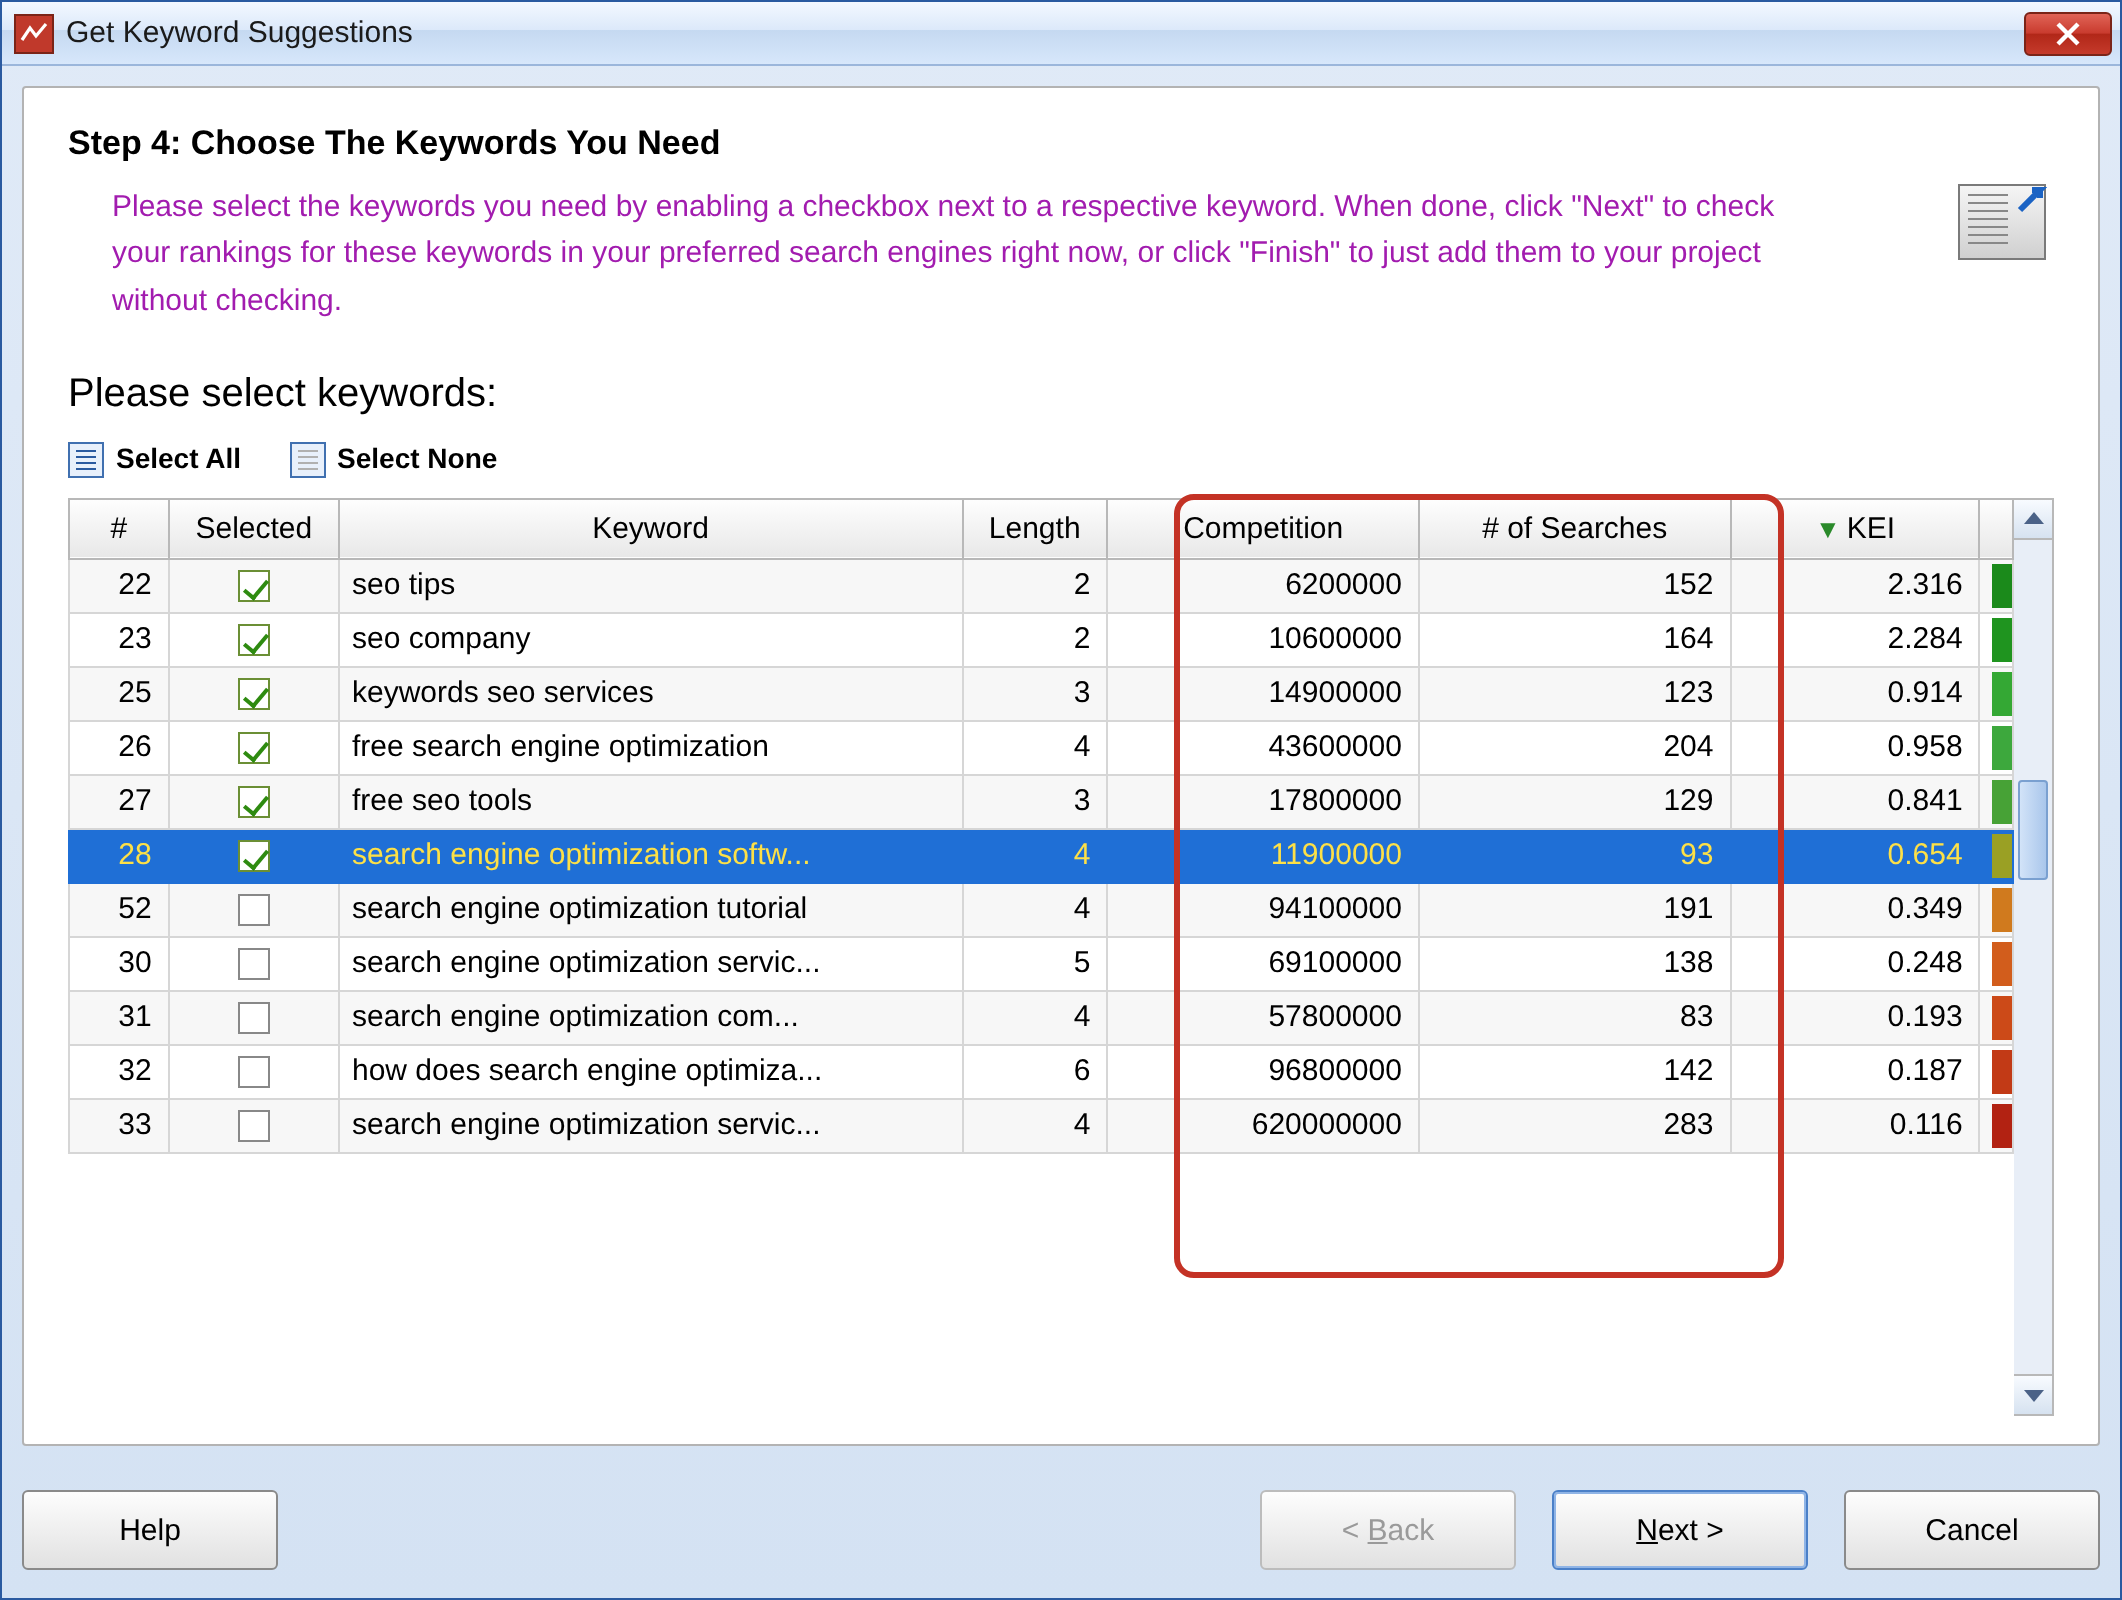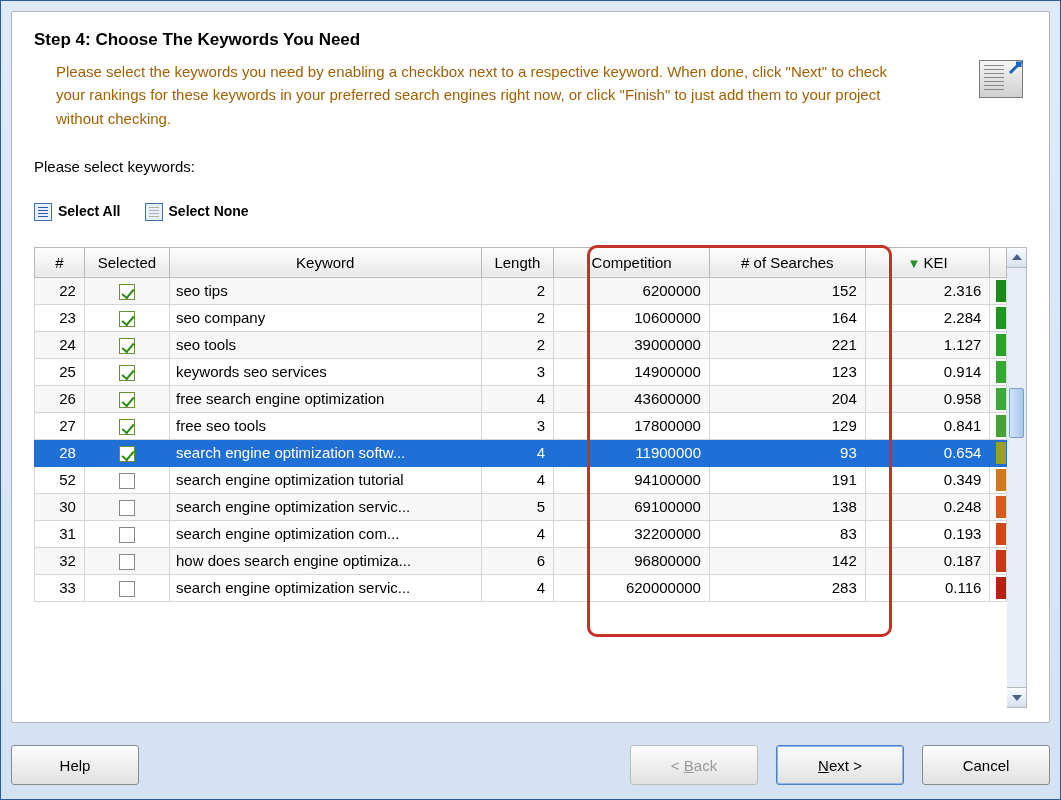--- a/index.html
+++ b/index.html
@@ -3,44 +3,44 @@
 <meta charset="utf-8">
 <style>
   * { box-sizing: border-box; }
   html, body { margin:0; padding:0; font-family: Tahoma, Verdana, Arial, sans-serif; font-size:13px; color:#000; background:#fff; }
   .window { width:1061px; height:800px; border:1px solid #2a5aa0; background:linear-gradient(to bottom,#e0eaf7,#d4e2f3); display:flex; flex-direction:column; }
   .titlebar { height:32px; background:linear-gradient(to bottom,#f3f8ff 0,#dce9fa 45%,#c5d9f1 46%,#d7e7fb 100%); display:flex; align-items:center; padding:0 4px 0 6px; border-bottom:1px solid #9bb6db; }
   .titlebar .app-icon { width:20px; height:20px; background:#c0392b; border:1px solid #7a2418; margin-right:6px; display:flex; align-items:center; justify-content:center; }
   .titlebar .app-icon svg { width:14px; height:14px; }
   .titlebar .title { font-size:15px; color:#1a1a1a; flex:1; }
   .close-btn { width:44px; height:22px; background:linear-gradient(to bottom,#e06457 0,#c93b2e 48%,#b12718 50%,#c53a2b 100%); border:1px solid #7a2418; border-radius:3px; display:flex; align-items:center; justify-content:center; color:#fff; font-weight:bold; font-size:13px; cursor:pointer; }
-  .content { flex:1; margin:10px; background:#fff; border:1px solid #b3b3b3; border-radius:2px; padding:18px 22px 14px 22px; display:flex; flex-direction:column;gap:16px; }
+  .content { flex:1; margin:10px; background:#fff; border:1px solid #b3b3b3; border-radius:2px; padding:18px 22px 14px 22px; display:flex; flex-direction:column; }
   .step-header { display:flex; align-items:flex-start; }
   .step-text { flex:1; }
   .step-title { font-weight:bold; font-size:17px; margin-bottom:10px; }
-  .step-desc { font-size:15px; line-height:1.55; color:#a16207; padding-left:22px; max-width:880px; }
+  .step-desc { font-size:15px; line-height:1.55; color:#a21caf; padding-left:22px; max-width:880px; }
   .side-icon { width:48px; height:48px; margin-left:14px; margin-top:30px; }
   .side-icon .ic-box{ width:44px; height:38px; background:linear-gradient(to bottom,#f5f5f5,#d0d0d0); border:1px solid #7a7a7a; position:relative;}
   .side-icon .ic-lines{position:absolute; left:4px; top:4px; right:18px; bottom:4px; background:repeating-linear-gradient(to bottom,#888 0,#888 1px,transparent 1px,transparent 4px);}
   .side-icon .ic-arrow{position:absolute; right:-4px; top:-4px; width:20px; height:20px;}
   .side-icon .ic-arrow svg{width:20px;height:20px;}
-  .select-label { margin-top:12px; font-size:15px; }
+  .select-label { margin-top:24px; font-size:20px; }
   .select-actions { margin-top:12px; display:flex; gap:24px; align-items:center; }
   .sa-btn { display:flex; align-items:flex-start; gap:6px; cursor:pointer; font-size:14px; font-weight:bold; }
   .sa-btn .sa-ic { width:18px; height:18px; border:1px solid #4070b0; background:#e8f0fb; display:inline-block; position:relative; }
   .sa-btn .sa-ic.all::after{content:"";position:absolute;left:3px;top:3px;right:3px;bottom:3px;background:repeating-linear-gradient(to bottom,#2a5aa0 0,#2a5aa0 1px,transparent 1px,transparent 3px);}
   .sa-btn .sa-ic.none::after{content:"";position:absolute;left:3px;top:3px;right:3px;bottom:3px;background:repeating-linear-gradient(to bottom,#b0b0b0 0,#b0b0b0 1px,transparent 1px,transparent 3px);}
   .table-wrap { margin-top:10px; position:relative; flex:1; min-height:0; display:flex; }
   .highlight-box { position:absolute; border:3px solid #c43225; border-radius:10px; pointer-events:none; top:-2px; height:392px; left:553px; width:305px; z-index:4; }
   table { border-collapse:collapse; width:100%; table-layout:fixed; }
   thead th { background:linear-gradient(to bottom,#fefefe,#e8e8e8); border:1px solid #b8b8b8; font-weight:normal; font-size:15px; padding:4px 6px; text-align:center; height:30px; }
   tbody td { border:1px solid #d6d6d6; font-size:15px; padding:2px 6px; height:27px; white-space:nowrap; overflow:hidden; text-overflow:ellipsis; }
   tbody tr:nth-child(odd){ background:#f7f7f7; }
   tbody tr:nth-child(even){ background:#ffffff; }
-  tbody tr.sel { background:#1f6fd6 !important; color:#ffffff;padding-left:28px; }
+  tbody tr.sel { background:#1f6fd6 !important; color:#fde047;padding-left:28px; }
   tbody tr.sel td{ border-color:#1f6fd6; }
   col.c-idx{width:48px;} col.c-sel{width:82px;} col.c-kw{width:300px;} col.c-len{width:70px;} col.c-comp{width:150px;} col.c-search{width:150px;} col.c-kei{width:120px;} col.c-bar{width:16px;}
   td.num { text-align:right; padding-right:8px; }
   td.ctr { text-align:center; }
   .chk { width:16px; height:16px; border:1px solid #6b8f35; background:#fff; display:inline-block; position:relative; vertical-align:middle; }
   .chk.checked::after{ content:""; position:absolute; left:2px; top:4px; width:10px; height:5px; border-left:2px solid #2e8b10; border-bottom:2px solid #2e8b10; transform:rotate(-50deg); }
   .chk.empty{ border-color:#888; }
   .kei-bar{ width:14px; height:22px; display:block; margin:auto; }
   .sort-ind{ color:#2a8a2a; font-size:13px; margin-right:3px;}
   .scroll-col { width:20px; background:#e8eef7; border:1px solid #b8b8b8; border-left:none; display:flex; flex-direction:column; }
@@ -56,20 +56,33 @@
   .dlg-btn { min-width:128px; height:40px; font-size:15px; background:linear-gradient(to bottom,#fdfdfd,#e1e1e1); border:1px solid #8a8a8a; border-radius:3px; cursor:pointer; display:flex; align-items:center; justify-content:center; }
   .dlg-btn.disabled{ color:#9a9a9a; border-color:#bcbcbc; cursor:default;}
   .dlg-btn.default{ border:1px solid #4b80c8; box-shadow:0 0 0 1px #8fb4e6 inset;}
   .uline{ text-decoration:underline; }
   .table-inner{flex:1; overflow:hidden;}
 </style>
 </head>
 <body>
 
 <div class="window">
+  <div class="titlebar">
+    <div class="app-icon">
+      <svg viewBox="0 0 14 14">
+          <polyline points="1,10 5,4 8,8 13,2" stroke="#fff" stroke-width="1.6" fill="none"></polyline>
+        </svg>
+    </div>
+    <div class="title">Get Keyword Suggestions</div>
+    <div class="close-btn">
+      <svg width="14" height="12" viewBox="0 0 14 12">
+          <path d="M2 1 L12 11 M12 1 L2 11" stroke="#fff" stroke-width="2.2"></path>
+        </svg>
+    </div>
+  </div>
 
   <div class="content">
     <div class="step-header">
       <div class="step-text">
         <div class="step-title">Step 4: Choose The Keywords You Need</div>
         <div class="step-desc">Please select the keywords you need by enabling a checkbox next to a respective keyword. When done, click "Next" to check your rankings for these keywords in your preferred search engines right now, or click "Finish" to just add them to your project without checking.</div>
       </div>
       <div class="side-icon">
         <div class="ic-box">
             <div class="ic-lines"></div>
@@ -137,32 +150,20 @@
                 <td>seo company</td>
                 <td class="num">2</td>
                 <td class="num">10600000</td>
                 <td class="num">164</td>
                 <td class="num">2.284</td>
                 <td>
                   <span class="kei-bar" style="background:#1f941f"></span>
                 </td>
               </tr>
               <tr>
-                <td class="num">24</td>
-                <td class="ctr"><span class="chk checked"></span></td>
-                <td>seo tools</td>
-                <td class="num">2</td>
-                <td class="num">39000000</td>
-                <td class="num">221</td>
-                <td class="num">1.127</td>
-                <td>
-                  <span class="kei-bar" style="background:#2aa22a"></span>
-                </td>
-              </tr>
-              <tr>
                 <td class="num">25</td>
                 <td class="ctr"><span class="chk checked"></span></td>
                 <td>keywords seo services</td>
                 <td class="num">3</td>
                 <td class="num">14900000</td>
                 <td class="num">123</td>
                 <td class="num">0.914</td>
                 <td>
                   <span class="kei-bar" style="background:#34a834"></span>
                 </td>
@@ -225,21 +226,21 @@
                 <td class="num">0.248</td>
                 <td>
                   <span class="kei-bar" style="background:#d25d1c"></span>
                 </td>
               </tr>
               <tr>
                 <td class="num">31</td>
                 <td class="ctr"><span class="chk empty"></span></td>
                 <td>search engine optimization com...</td>
                 <td class="num">4</td>
-                <td class="num">32200000</td>
+                <td class="num">57800000</td>
                 <td class="num">83</td>
                 <td class="num">0.193</td>
                 <td>
                   <span class="kei-bar" style="background:#cc4a18"></span>
                 </td>
               </tr>
               <tr>
                 <td class="num">32</td>
                 <td class="ctr"><span class="chk empty"></span></td>
                 <td>how does search engine optimiza...</td>

